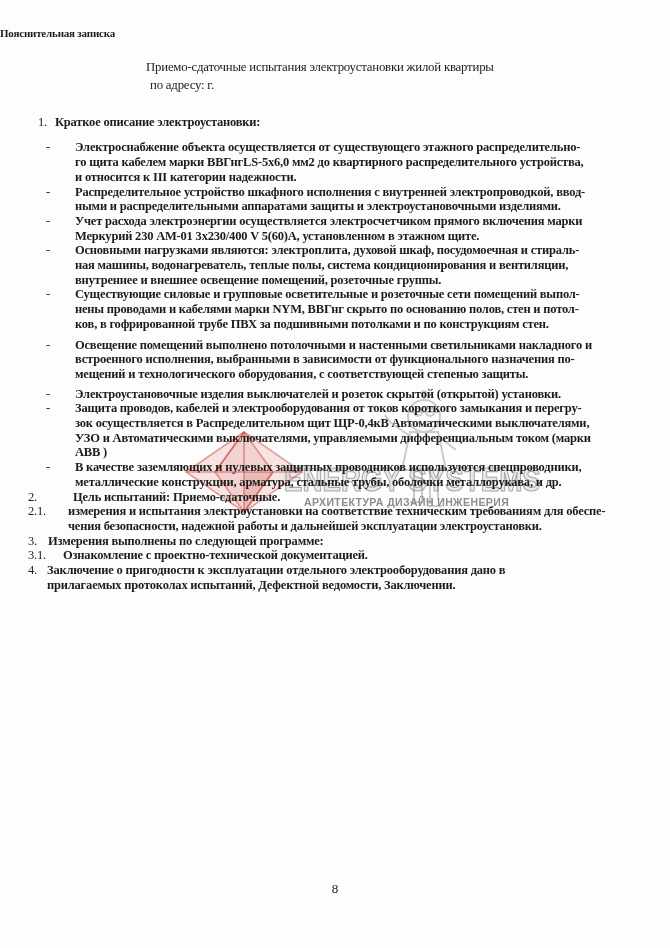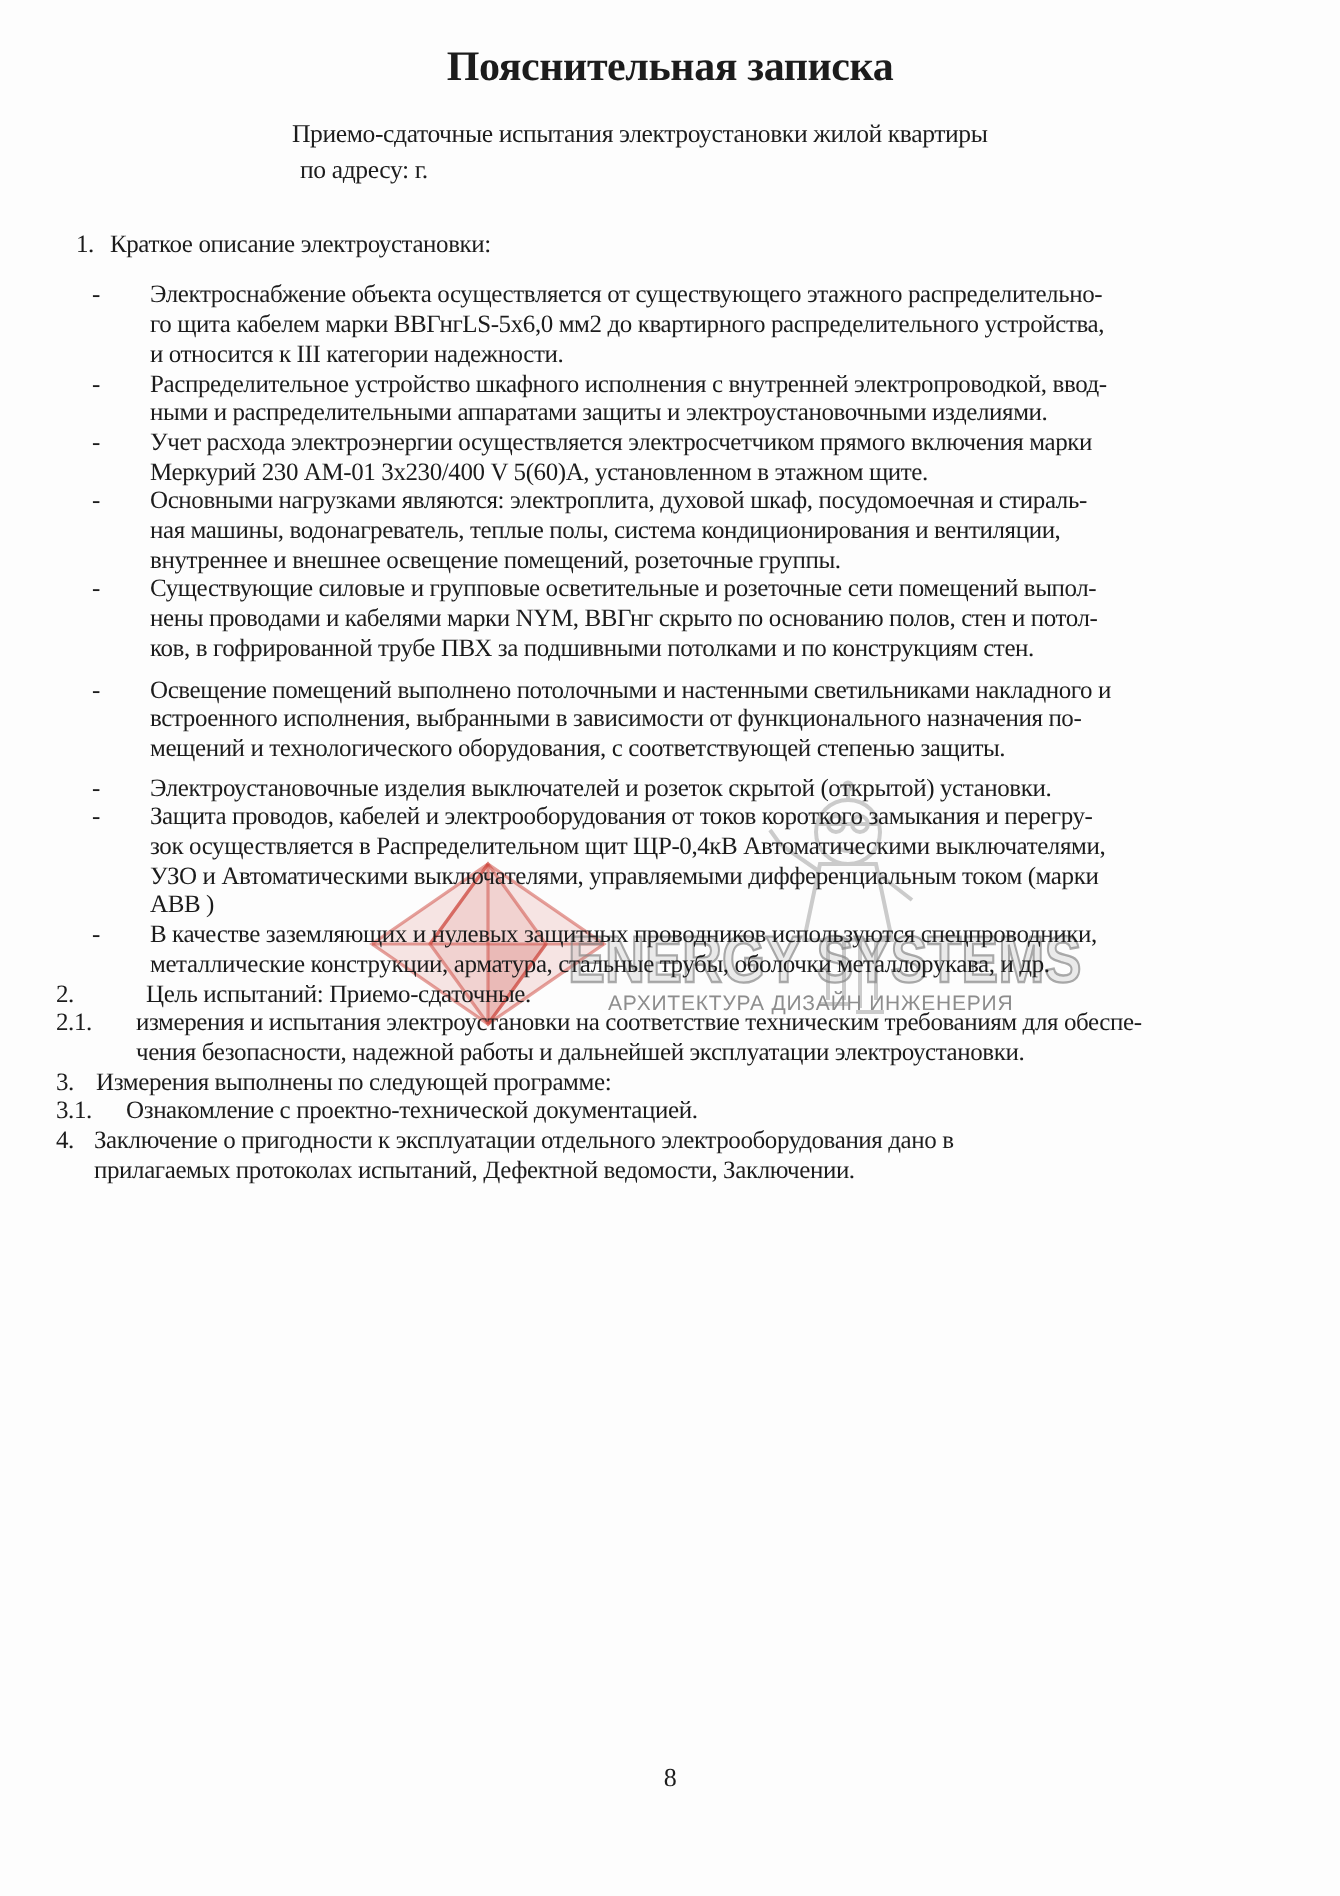--- a/index.html
+++ b/index.html
@@ -23,37 +23,36 @@
     font-family:"Liberation Sans", sans-serif;
     font-weight:bold;font-size:33px;line-height:1;
     color:rgba(135,135,135,0.16);
     -webkit-text-stroke:1.2px rgba(135,135,135,0.7);
     transform:scaleX(0.84);transform-origin:left top;
     white-space:nowrap;letter-spacing:0;
   }
   .wm-tagline{
     position:absolute;left:304px;top:497px;
     font-family:"Liberation Sans", sans-serif;
-    font-weight:normal;font-size:10.5px;line-height:1;
+    font-weight:bold;font-size:10.5px;line-height:1;
     color:#8d8d8d;letter-spacing:0.4px;white-space:nowrap;
   }
   
   .content{position:relative;z-index:1;}
   .title{
     margin:26px 0 0;
-    text-align:center;
-    font-size:21px;font-weight:bold;
+    font-size:11px;font-weight:bold;
   }
   .subtitle{margin:17px 0 0 146px;font-size:12.8px;line-height:18px;}
   .sub2{margin-left:4px;}
   .row{display:flex;align-items:flex-start;}
   .h1row{margin:21px 0 0 38px;}
   .num{flex:none;}
   .n1{width:17px;}
-  .txt,.btxt,.etxt{white-space:pre-line;flex:1;min-width:0;}
+  .txt,.btxt,.etxt{white-space:pre-line;flex:1;min-width:0;font-weight:bold;}
   .bullets{margin-top:11px;}
   .brow{display:flex;margin-left:46px;}
   .dash{flex:none;width:29px;}
   .btxt{max-width:565px;}
   .b5{margin-top:6px;}
   .b6{margin-top:5px;}
   .erow{margin-left:28px;}
   .n2{width:45px;}
   .n21{width:40px;}
   .n3{width:20px;}

